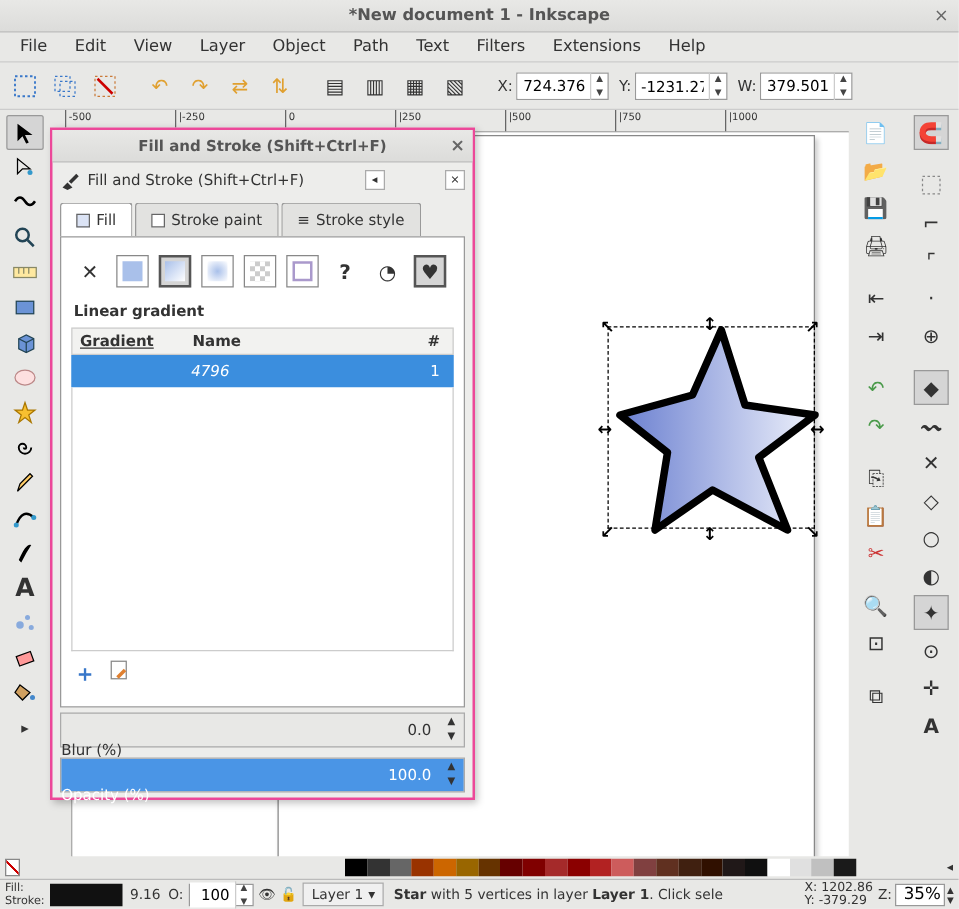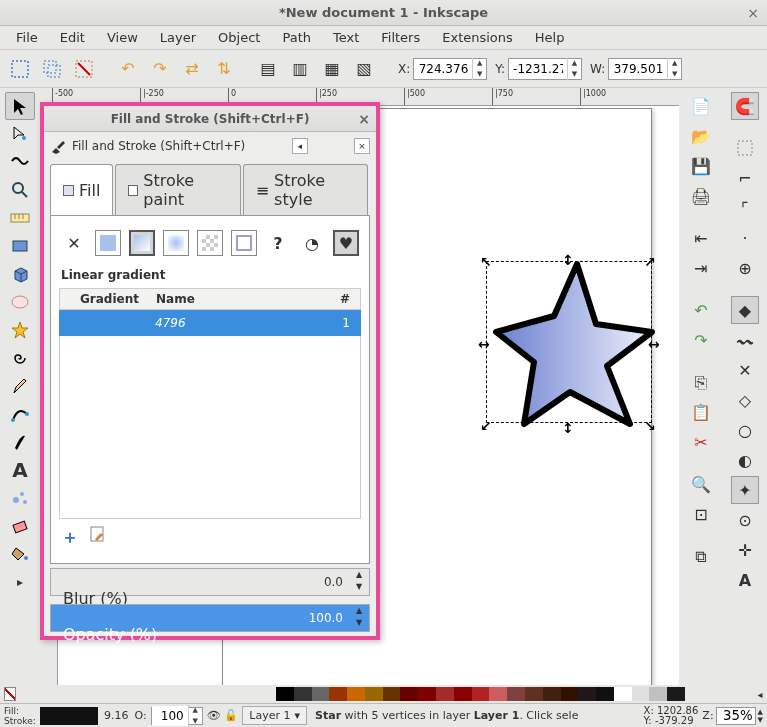--- a/index.html
+++ b/index.html
@@ -42,51 +42,51 @@
   .sel-box { position:absolute; left:440px; top:160px; width:180px; height:180px; border:1px dashed #000; pointer-events:none;}
   .handle { position:absolute; width:10px; height:10px; font-size:14px; font-weight:bold; color:#000;}
 
   .right-tools { width:88px; background:#e8e8e6; display:flex; padding-top:4px;}
   .right-col { width:44px; display:flex; flex-direction:column; align-items:center; gap:2px;}
   .rt { width:28px; height:28px; display:flex; align-items:center; justify-content:center; cursor:pointer; font-size:16px; border:1px solid transparent;}
   .rt.sel { background:#d5d5d5; border-color:#999;}
   .rhr { width:28px; height:10px;}
 
   
-  .dialog { position:absolute; left:40px; top:14px; width:340px; height:538px; background:#ededeb; border:4px solid #ec4899; box-shadow: 2px 2px 6px rgba(0,0,0,.25); z-index:50; display:flex; flex-direction:column;}
+  .dialog { position:absolute; left:40px; top:14px; width:340px; height:538px; background:#ededeb; border:2px solid #ec4899; box-shadow: 2px 2px 6px rgba(0,0,0,.25); z-index:50; display:flex; flex-direction:column;}
   .dialog-title { height:26px; display:flex; align-items:center; justify-content:center; background:linear-gradient(#e8e8e6,#dcdcda); border-bottom:1px solid #bbb; position:relative; font-weight:bold; font-size:12px; color:#555;}
   .dialog-title .dclose { position:absolute; right:6px; font-size:14px; color:#666; cursor:pointer;}
   .dialog-sub { height:28px; display:flex; align-items:center; padding:0 6px; font-size:12px; gap:6px;}
   .dialog-sub .mini { margin-left:auto; width:16px; height:16px; display:flex; align-items:center; justify-content:center; border:1px solid #aaa; background:#fff; font-size:9px; cursor:pointer;}
   .tabs { display:flex; padding: 4px 6px 0 6px; gap:0;}
-  .tab { padding:6px 12px; border:1px solid #999; border-bottom:none; background:#e2e2e0; font-size:16px; cursor:pointer; display:flex; align-items:center; gap:5px; border-radius:3px 3px 0 0; margin-right:2px;}
+  .tab { padding:6px 12px; border:1px solid #999; border-bottom:none; background:#e2e2e0; font-size:12px; cursor:pointer; display:flex; align-items:center; gap:5px; border-radius:3px 3px 0 0; margin-right:2px;}
   .tab.active { background:#fff;}
   .tab-sw { width:11px; height:11px; border:1px solid #666; background:#dbe3f5;}
   .tab-sw.nofill { background:#fff;}
   .tab-body { background:#fff; border:1px solid #999; margin:0 6px; flex:1; display:flex; flex-direction:column; padding:8px;}
   .paint-types { display:flex; gap:8px; padding:6px 2px 10px 2px;}
   .pt { width:26px; height:26px; border:1px solid #888; background:#fff; display:flex; align-items:center; justify-content:center; cursor:pointer; font-size:16px; font-weight:bold;}
   .pt.sel { border:2px solid #555; background:#d5d5d5;}
   .pt .sq{width:16px;height:16px;}
   .pt .chk{background:conic-gradient(#ccc 25%,#fff 0 50%,#ccc 0 75%,#fff 0) 0 0/8px 8px;}
   .grad-label { font-weight:bold; padding:2px 0 6px 2px;}
   .grad-list-head { display:flex; background:#f2f2f0; border:1px solid #ccc; height:22px; align-items:center; font-weight:bold; font-size:12px;}
-  .grad-list-head .c1{width:90px; padding-left:20px;}
+  .grad-list-head .c1{width:90px; padding-left:6px;text-decoration:underline;}
   .grad-list-head .c2{flex:1; padding-left:6px;}
   .grad-list-head .c3{width:30px; text-align:center;}
   .grad-row { display:flex; align-items:center; height:26px; background:#3b8ede; color:#fff; font-size:12px;}
   .grad-row .c1{width:90px; padding-left:6px;}
   .grad-row .sw{ width:64px; height:16px; background:linear-gradient(to right,#8a9ee0,#c8d1f0 40%,#e8e8e8 60%), conic-gradient(#bbb 25%,#eee 0 50%,#bbb 0 75%,#eee 0) 0 0/8px 8px;}
   .grad-row .c2{flex:1; padding-left:6px;font-style:italic;}
   .grad-row .c3{width:30px; text-align:center;}
   .grad-space { flex:1; background:#fff; border-left:1px solid #ccc; border-right:1px solid #ccc; border-bottom:1px solid #ccc;}
   .grad-tools { display:flex; gap:10px; padding:6px 2px;}
   .slider-row { display:flex; align-items:center; background:#e8e8e6; border:1px solid #aaa; margin:4px 6px; height:28px; position:relative;}
   .slider-row.hl { background:linear-gradient(to right,#4a95e6 100%,#e8e8e6 0);}
-  .slider-row .sl-label { position:absolute; left:12px; font-size:16px;margin-top:32px;}
+  .slider-row .sl-label { position:absolute; left:0; font-size:12px;margin-top:32px;}
   .slider-row .sl-val { position:absolute; right:26px; font-size:12px;}
   .slider-row .sl-arrows { position:absolute; right:2px; width:16px; display:flex; flex-direction:column;}
   .slider-row .sl-arrows span{height:12px;font-size:8px;text-align:center;cursor:pointer;}
   .slider-row.hl .sl-label, .slider-row.hl .sl-val { color:#fff;}
 
   
   .palette-row { height: 18px; display:flex; align-items:center; background:#e8e8e6;}
   .palette { display:flex; height:14px; flex:1; margin-left:260px; margin-right:68px;}
   .palette .psw { flex:1; height:14px;}
   .palette-arrow{width:14px;text-align:center;font-size:10px;cursor:pointer;}

